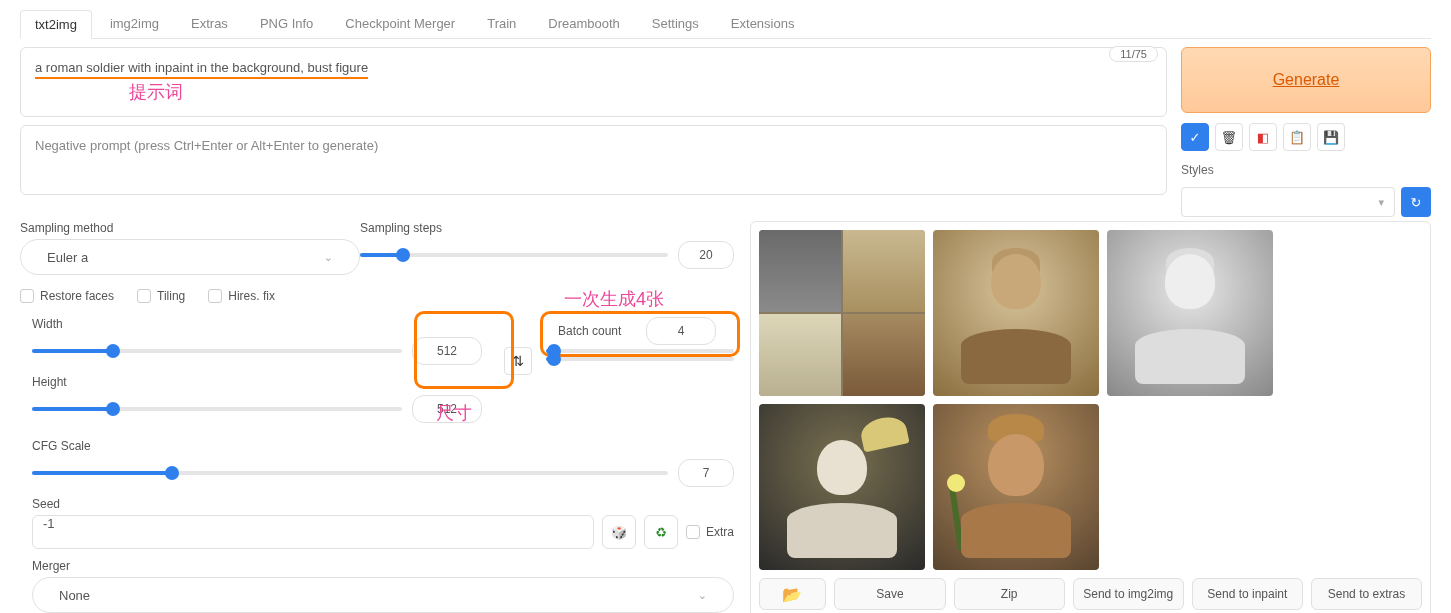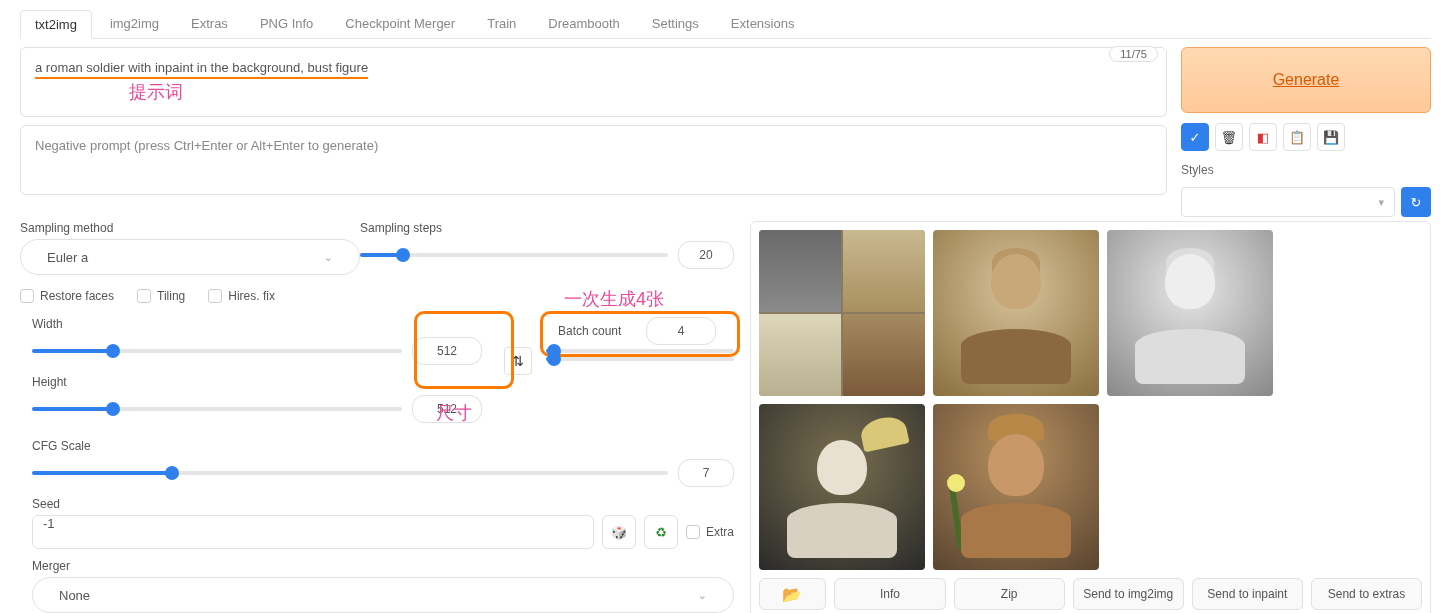--- a/index.html
+++ b/index.html
@@ -304,21 +304,21 @@
         <div class="thumb paint-bg">
           <div class="helm" style="background:#b88848; width:56px; top:10px;"></div>
           <div class="bust-shape bust-head" style="background:#c89868; top:30px; width:56px; height:62px;"></div>
           <div style="position:absolute; left:20px; bottom:20px; width:6px; height:70px; background:#4a6a2a; transform:rotate(-8deg);"></div>
           <div style="position:absolute; left:14px; bottom:78px; width:18px; height:18px; background:#f0e878; border-radius:50%;"></div>
           <div class="bust-shape bust-body" style="background:#a87848"></div>
         </div>
       </div>
       <div class="action-row">
         <div class="act-btn icon-only">📂</div>
-        <div class="act-btn">Info</div>
+        <div class="act-btn">Save</div>
         <div class="act-btn">Zip</div>
         <div class="act-btn">Send to img2img</div>
         <div class="act-btn">Send to inpaint</div>
         <div class="act-btn">Send to extras</div>
       </div>
     </div>
   </div>
 </div>
 
 </body></html>

